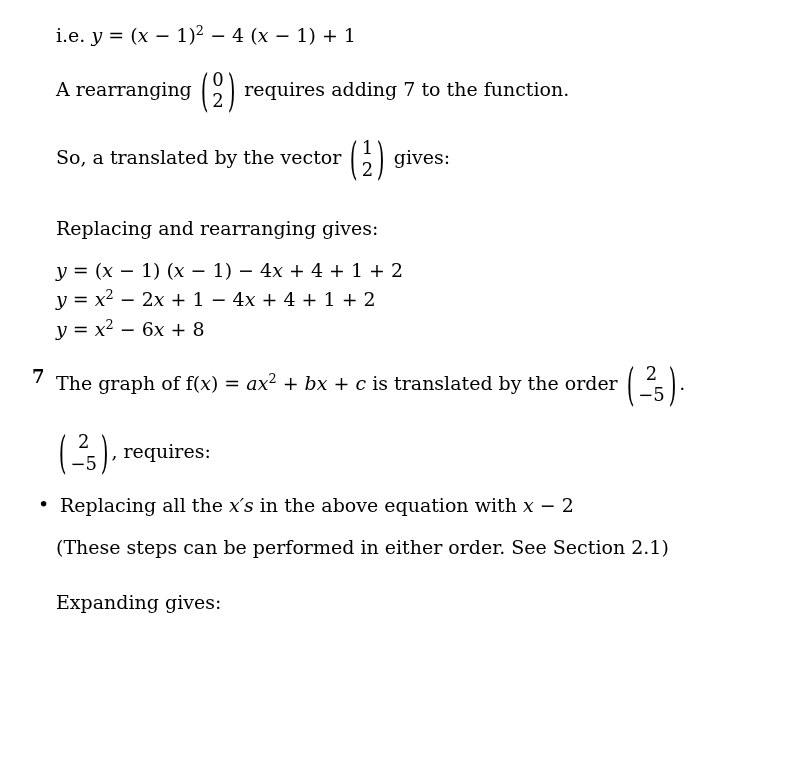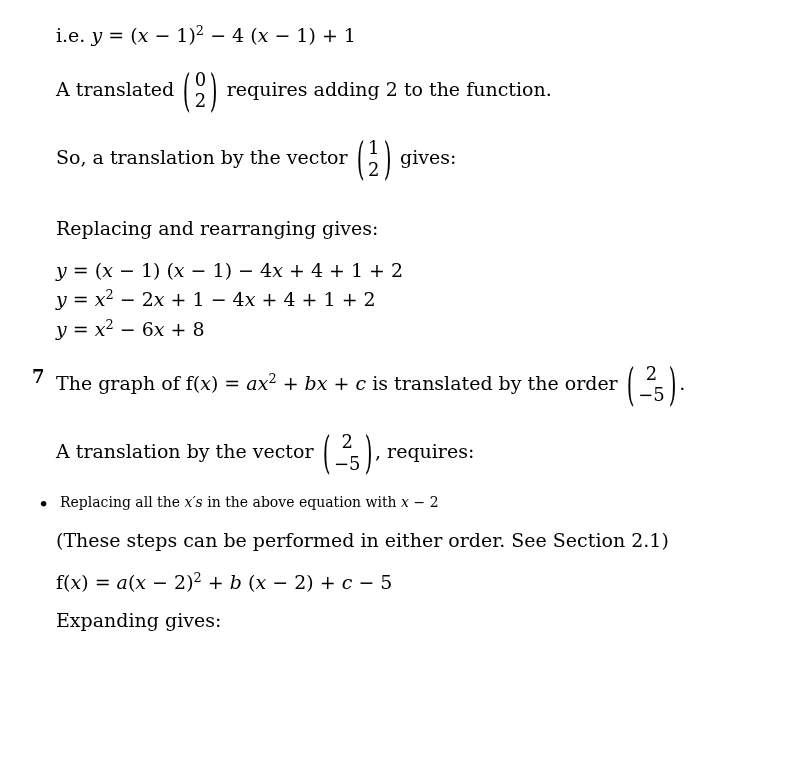--- a/index.html
+++ b/index.html
@@ -92,21 +92,21 @@
     flex: 1 1 auto;
   }
   ul.bullets {
     list-style: none;
     margin: 0;
     padding: 0;
   }
   ul.bullets li {
     position: relative;
     padding-left: 44px;
-    font-size: 14px;
+    font-size: 19px;
     line-height: 1.3;
     margin-bottom: 12px;
     white-space: nowrap;
   }
   ul.bullets li:before {
     content: "\2022";
     position: absolute;
     left: 22px;
     top: -1px;
     font-size: 19px;
@@ -123,36 +123,36 @@
 
 <div class="page">
 
   <div class="line mathline indent-body" style="padding-top:8px;">
     <span class="num">i.e. </span><span class="it">y</span> <span class="num">=</span> <span class="num">(</span><span class="it">x</span> <span class="num">− 1)</span><sup class="exp">2</sup> <span class="num">− 4 (</span><span class="it">x</span> <span class="num">− 1) + 1</span>
   </div>
 
   <div class="sp-22"></div>
 
   <div class="line indent-body">
-    <span>A translated</span>
+    <span>A rearranging</span>
     <span class="vec">
       <span class="paren">(</span>
       <span class="col">
         <span>0</span>
         <span>2</span>
       </span>
       <span class="paren">)</span>
     </span>
-    <span>requires adding 2 to the function.</span>
+    <span>requires adding 7 to the function.</span>
   </div>
 
   <div class="sp-26"></div>
 
   <div class="line indent-body">
-    <span>So, a translation by the vector</span>
+    <span>So, a translated by the vector</span>
     <span class="vec">
       <span class="paren">(</span>
       <span class="col">
         <span>1</span>
         <span>2</span>
       </span>
       <span class="paren">)</span>
     </span>
     <span>gives:</span>
   </div>
@@ -199,21 +199,20 @@
           </span>
           <span class="paren">)</span>
         </span><span>.</span>
       </div>
     </div>
   </div>
 
   <div class="sp-26"></div>
 
   <div class="line indent-body">
-    <span>A translation by the vector</span>
     <span class="vec">
       <span class="paren">(</span>
       <span class="col">
         <span>2</span>
         <span>−5</span>
       </span>
       <span class="paren">)</span>
     </span><span>, requires:</span>
   </div>
 
@@ -227,21 +226,18 @@
       <span class="mathline"><span class="it">x</span> <span class="num">− 2</span></span>
     </li>
   </ul>
 
   <div class="sp-6"></div>
 
   <div class="line indent-body">(These steps can be performed in either order. See Section 2.1)</div>
 
   <div class="sp-18"></div>
 
-  <div class="line mathline indent-body">
-    f(<span class="it">x</span>) <span class="num">=</span> <span class="it">a</span><span class="num">(</span><span class="it">x</span> <span class="num">− 2)</span><sup class="exp">2</sup> <span class="num">+</span> <span class="it">b</span> <span class="num">(</span><span class="it">x</span> <span class="num">− 2) +</span> <span class="it">c</span> <span class="num">− 5</span>
-  </div>
 
   <div class="sp-14"></div>
 
   <div class="line indent-body">Expanding gives:</div>
 
 </div>
 
 </body></html>

